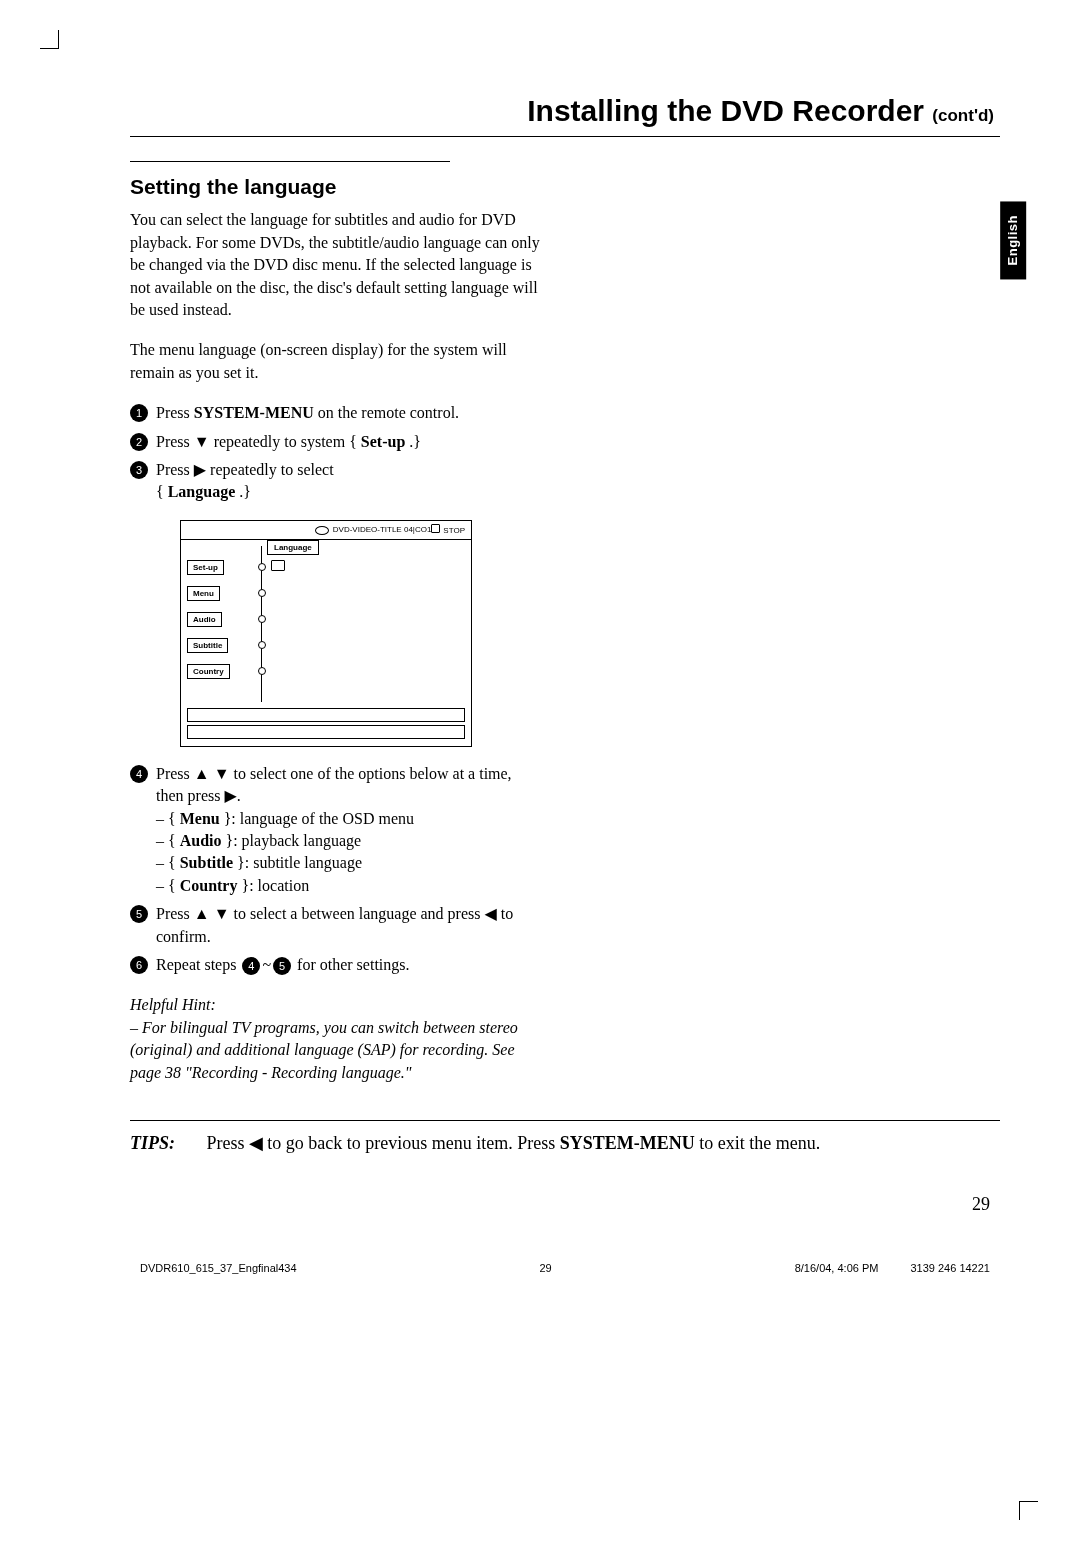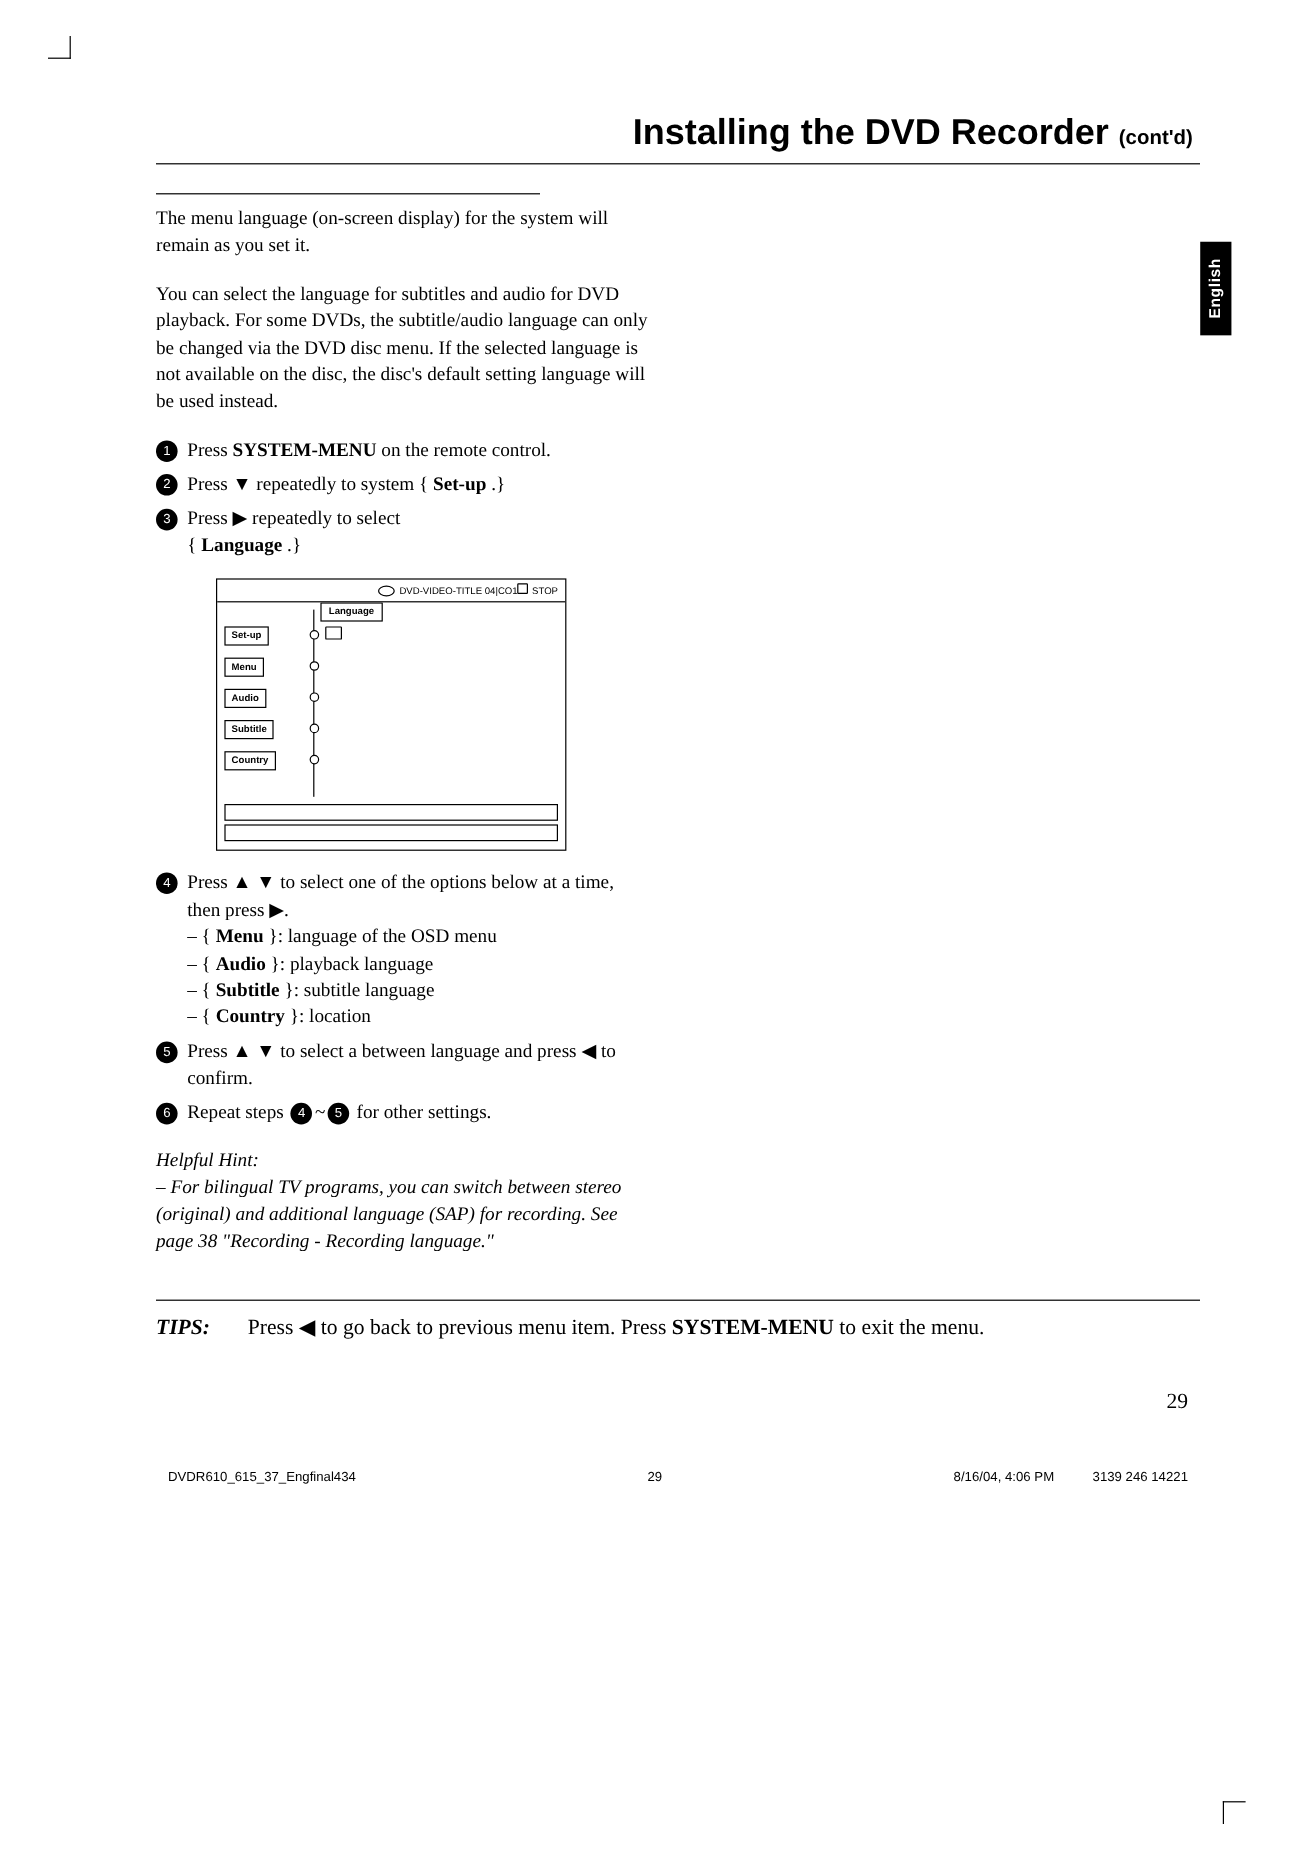--- a/index.html
+++ b/index.html
@@ -195,23 +195,24 @@
 
   <div class="page-title">
     <span>Installing the DVD Recorder</span>
     <span class="contd">(cont'd)</span>
   </div>
   <div class="title-underline"></div>
 
   <div class="content-row">
     <div class="left-col">
       <div class="section-rule"></div>
-
+      <div class="section-heading">Setting the language</div>
+
+      <p class="para">You can select the language for subtitles and audio for DVD playback.  For some DVDs, the subtitle/audio language can only be changed via the DVD disc menu.  If the selected language is not available on the disc, the disc's default setting language will be used instead.</p>
       <p class="para">The menu language (on-screen display) for the system will remain as you set it.</p>
-      <p class="para">You can select the language for subtitles and audio for DVD playback.  For some DVDs, the subtitle/audio language can only be changed via the DVD disc menu.  If the selected language is not available on the disc, the disc's default setting language will be used instead.</p>
 
       <div class="step">
         <span class="step-num">1</span>
         <div class="step-body">
           <span>Press </span><b class="sans">SYSTEM-MENU</b><span> on the remote control.</span>
         </div>
       </div>
 
       <div class="step">
         <span class="step-num">2</span>

